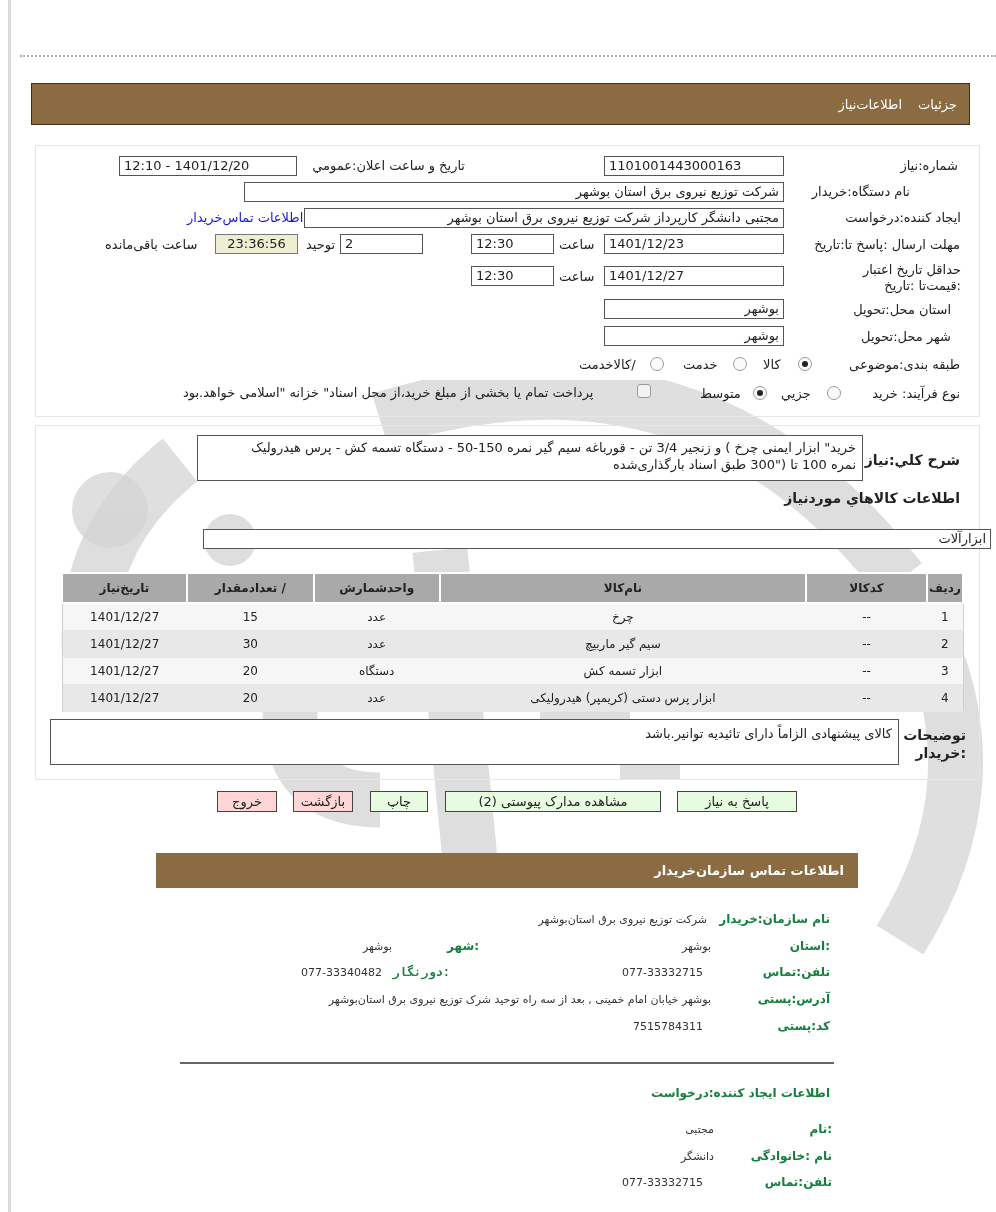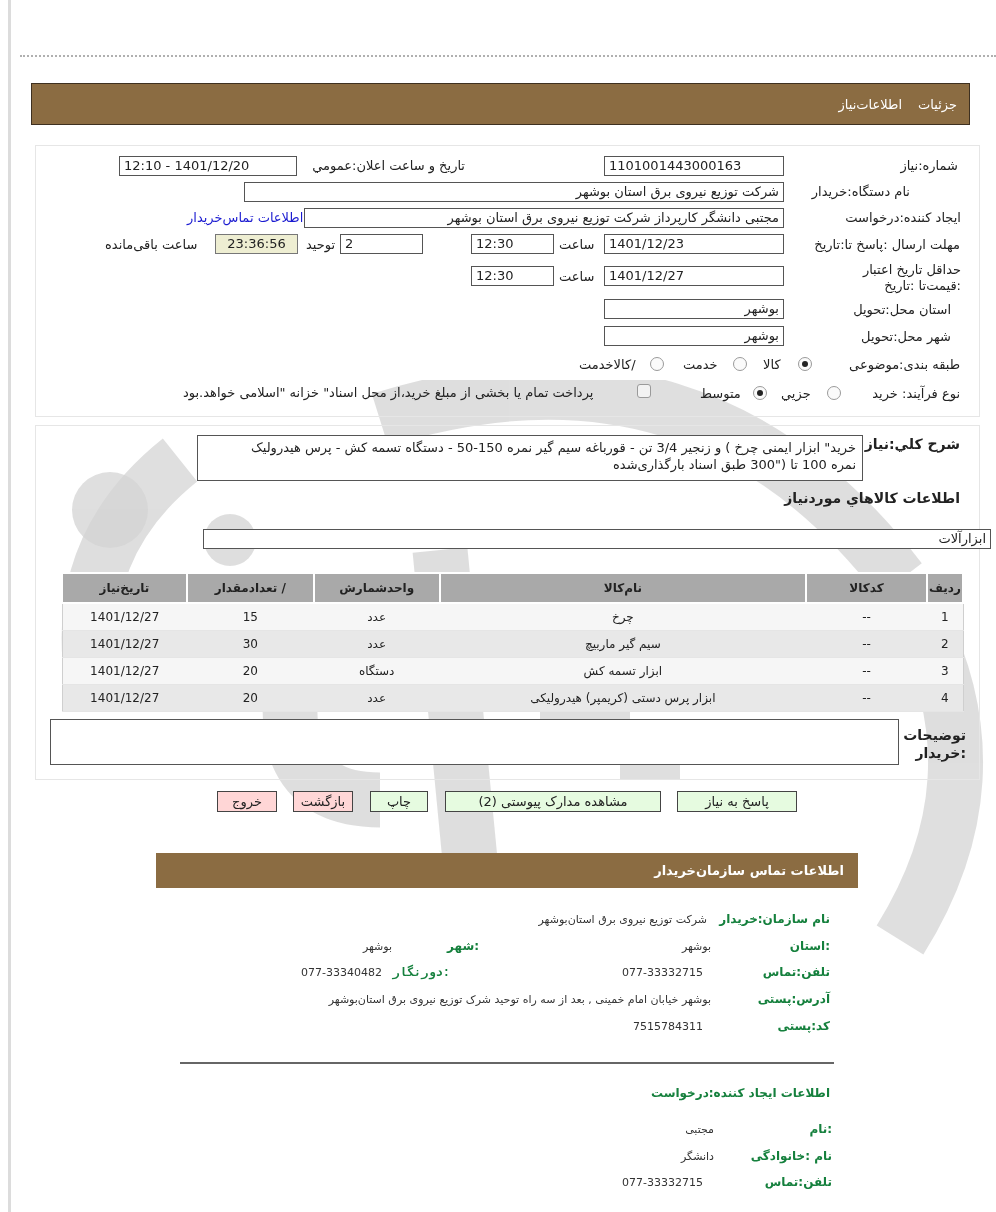--- a/index.html
+++ b/index.html
@@ -165,21 +165,21 @@
 <div class="abs lbl" style="right:36px; top:386px;">نوع فرآیند: خرید</div>
 <div class="radio" style="left:827px; top:386px;"></div>
 <div class="abs lbl" style="left:781px; top:386px;">جزیي</div>
 <div class="radio on" style="left:753px; top:386px;"></div>
 <div class="abs lbl" style="left:700px; top:386px;">متوسط</div>
 <div class="checkbox" style="left:637px; top:384px;"></div>
 <div class="abs lbl" style="left:183px; top:385px;">پرداخت تمام یا بخشی از مبلغ خرید،از محل اسناد" خزانه "اسلامی خواهد.بود</div>
 
 <div class="panel panel2"></div>
 
-<div class="abs lbl bold" style="right:36px; top:436px; font-size:14px;">شرح کلي:نياز</div>
+<div class="abs lbl bold" style="right:36px; top:452px; font-size:14px;">شرح کلي:نياز</div>
 <div class="desc-box" style="left:197px; top:435px; width:666px; height:46px;">
   <div>خرید" ابزار ایمنی چرخ ) و زنجیر 3/4 تن - قورباغه سیم گیر نمره 150-50 - دستگاه تسمه کش - پرس هیدرولیک</div>
   <div>نمره 100 تا ("300 طبق اسناد بارگذاری‌شده</div>
 </div>
 
 <div class="abs lbl bold" style="right:36px; top:490px; font-size:14px;">اطلاعات کالاهاي موردنياز</div>
 
 <div class="abs lbl bold" style="right:42px; top:532px; font-size:14px;">گروه:کالا</div>
 <div class="box rtl" style="left:203px; top:529px; width:788px;">ابزارآلات</div>
 
@@ -228,20 +228,21 @@
       <td>1401/12/27</td>
     </tr>
   </tbody>
 </table>
 
 <div class="abs lbl bold" style="right:30px; top:726px; font-size:14px; line-height:18px;">
   <div>توضیحات</div>
   <div>:خریدار</div>
 </div>
 <div class="desc-box" style="left:50px; top:719px; width:849px; height:46px; line-height:16px; padding-top:6px;">
+  <div>کالای پیشنهادی الزاماً دارای تائیدیه توانیر.باشد</div>
 </div>
 
 <div class="btn green" style="left:677px; top:791px; width:120px;">پاسخ به نیاز</div>
 <div class="btn green" style="left:445px; top:791px; width:216px;">مشاهده مدارک پیوستی (2)</div>
 <div class="btn green" style="left:370px; top:791px; width:58px;">چاپ</div>
 <div class="btn pink" style="left:293px; top:791px; width:60px;">بازگشت</div>
 <div class="btn pink" style="left:217px; top:791px; width:60px;">خروج</div>
 
 <div class="contact-bar">
   <span>اطلاعات  تماس سازمان‌خریدار</span>

